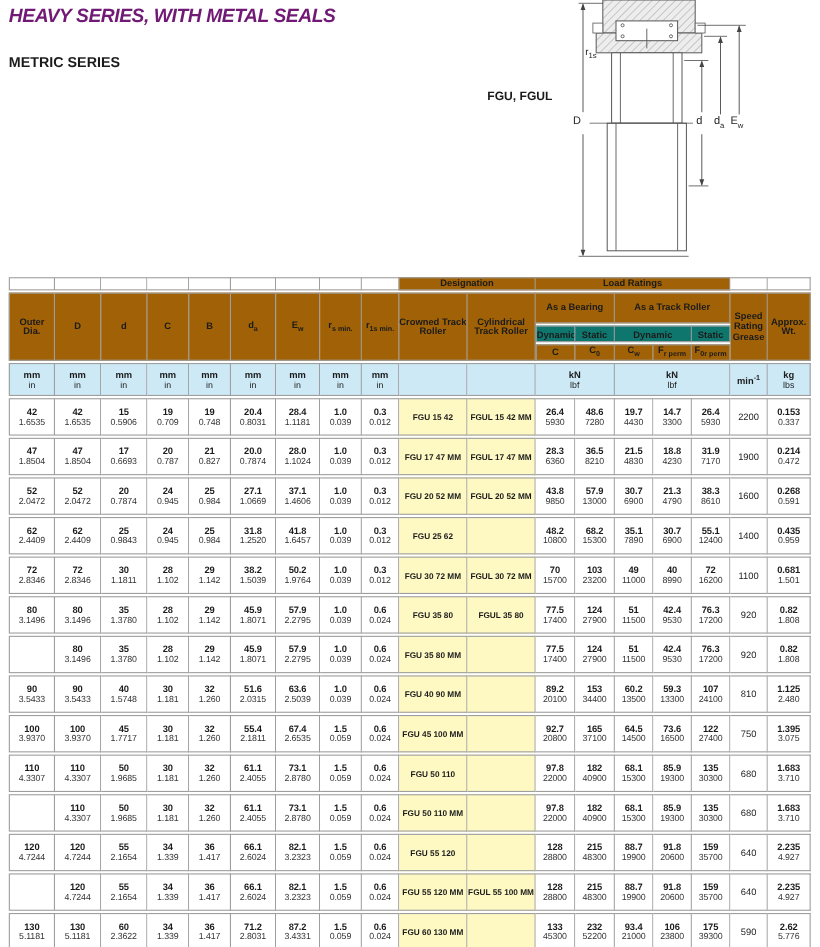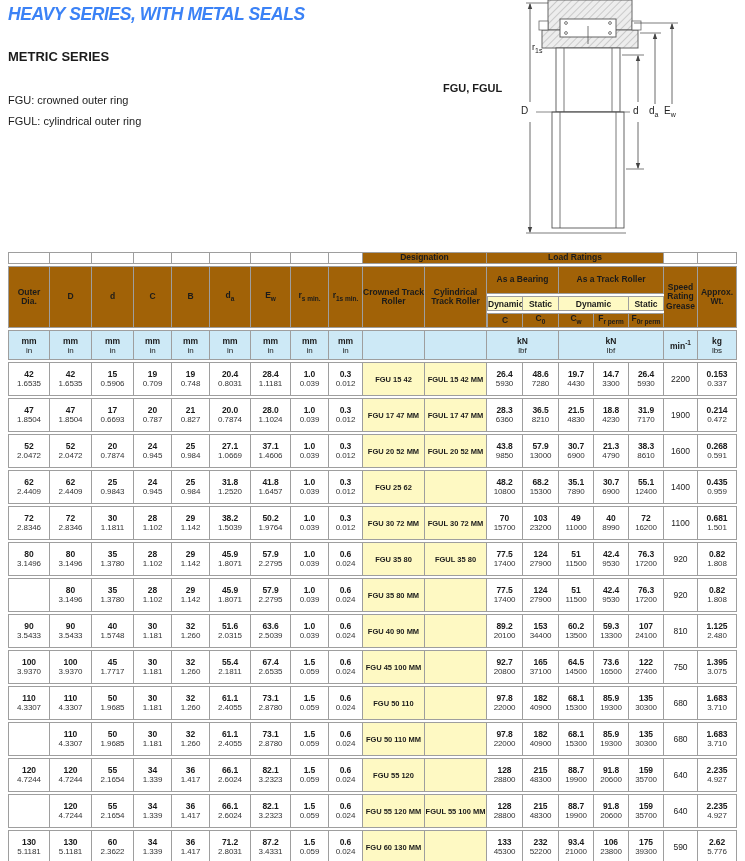--- a/index.html
+++ b/index.html
@@ -15,46 +15,42 @@
   .dim-label sub{font-size:7px;}
   svg.diagram{position:absolute;left:430px;top:0;}
   
   table.spec{position:absolute;left:8px;top:250px;width:729px;table-layout:fixed;
              border-collapse:separate;border-spacing:0 2px;font-size:8.5px;}
   .spec th,.spec td{border:1px solid #9e9e9e;border-left:none;padding:0;margin:0;
                     text-align:center;vertical-align:middle;overflow:hidden;}
   .spec tr>*:first-child{border-left:1px solid #9e9e9e;}
   .spacer{background:#fff;height:10px;}
   .hdr{background:#a16207;font-weight:bold;line-height:9.5px;}
-  .hdr2{background:#fef9c3;font-weight:bold;height:13px;}
+  .hdr2{background:#0f766e;font-weight:bold;height:13px;}
   .hdr sub,.units sub{font-size:6.5px;}
   .rowB .hdr{height:26px;}
   .rowD .hdr{height:13px;}
   .units{background:#cde9f6;height:28px;font-weight:bold;}
   .units .u2{font-weight:normal;font-size:8px;}
   .units sup{font-size:6.5px;}
   tbody td{height:32px;background:#fff;}
   tbody td.desig{background:#fef9c3;font-weight:bold;font-size:7.5px;white-space:nowrap;}
   .v1{font-weight:bold;font-size:8.5px;line-height:10px;letter-spacing:-0.1px;}
   .v2{font-weight:normal;font-size:8px;line-height:9.5px;color:#333;letter-spacing:-0.1px;}
   .speed{font-weight:normal;font-size:8.5px;}
 </style>
 </head>
 <body>
 
 <div class="page">
 
-  <div class="title" style="color:#3b82f6">
+  <div class="title" style="color:#701a75">
     <div>HEAVY SERIES, WITH METAL SEALS</div>
   </div>
   <div class="metric">METRIC SERIES</div>
-  <div class="notes">
-    <div>FGU: crowned outer ring</div>
-    <div>FGUL: cylindrical outer ring</div>
-  </div>
 
   <svg class="diagram" width="315" height="238" viewBox="0 0 315 238">
     <defs>
       <pattern id="hat" width="5" height="5" patternUnits="userSpaceOnUse" patternTransform="rotate(45)">
         <rect width="5" height="5" fill="#ededed"></rect>
         <line x1="0" y1="0" x2="0" y2="5" stroke="#bfbfbf" stroke-width="1.5"></line>
       </pattern>
     </defs>
 
     <rect x="118" y="0" width="84" height="30" fill="url(#hat)" stroke="#666" stroke-width="1"></rect>

